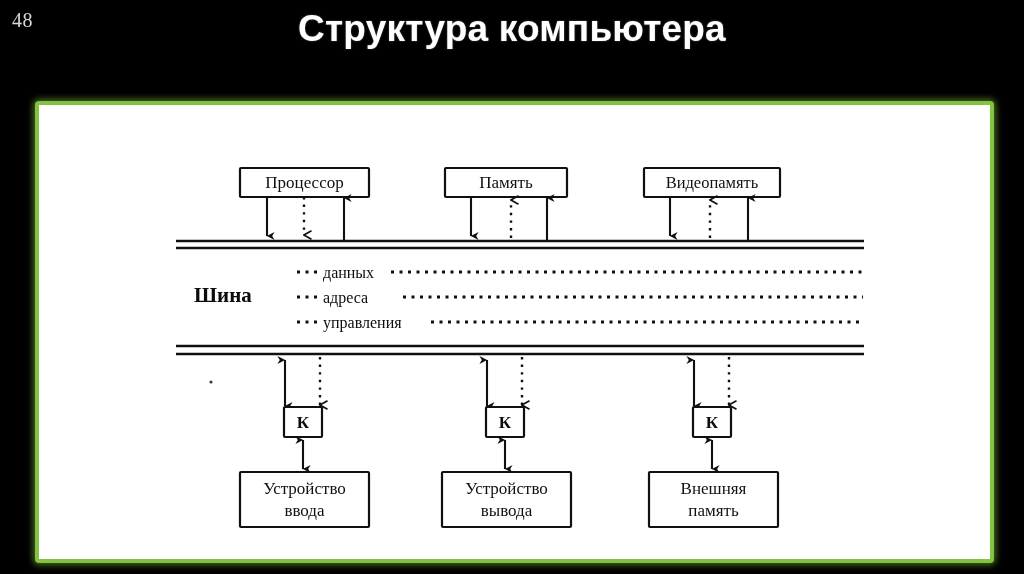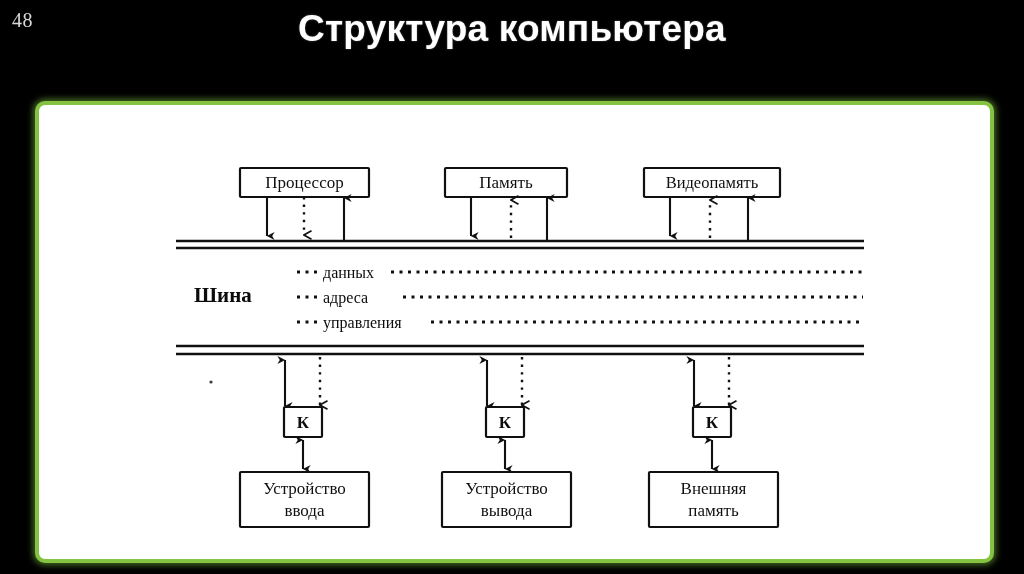--- a/index.html
+++ b/index.html
@@ -38,21 +38,21 @@
     text-shadow: 0 0 2px rgba(255,255,255,.35);
   }
 
   
   #content-panel {
     position: absolute;
     left: 35px; top: 101px;
     width: 959px; height: 462px;
     background: #ffffff;
     border: 4px solid #83c341;
-    border-radius: 10px;
+    border-radius: 4px;
     box-shadow: 0 0 6px 2px rgba(131,195,65,.55);
   }
 
   
   #diagram {
     position: absolute;
     left: 0; top: 0;
     width: 959px; height: 462px;
   }
   #diagram svg { display:block; width:100%; height:100%; }

